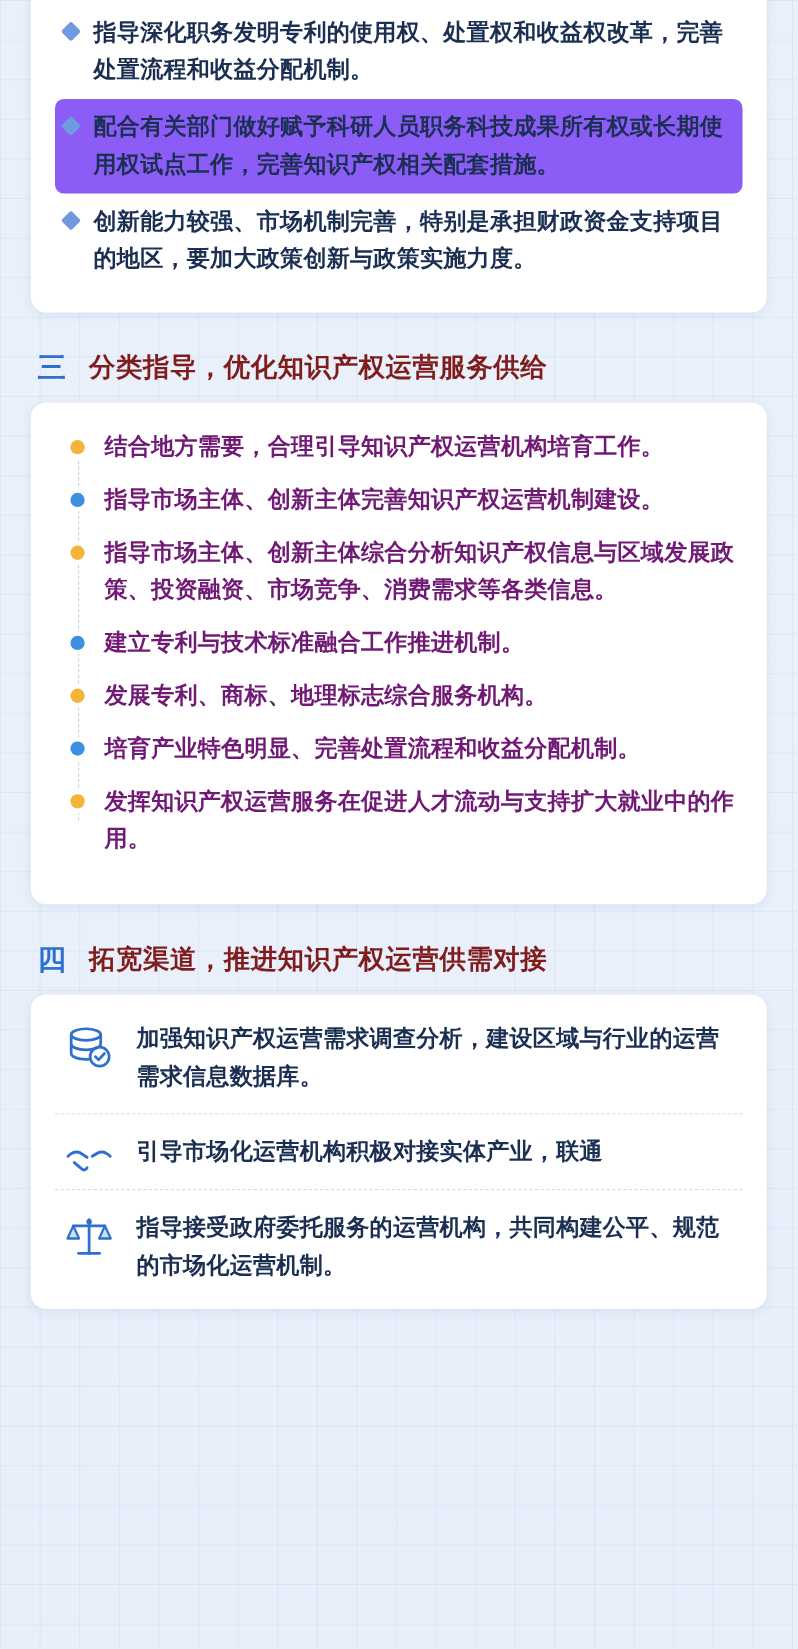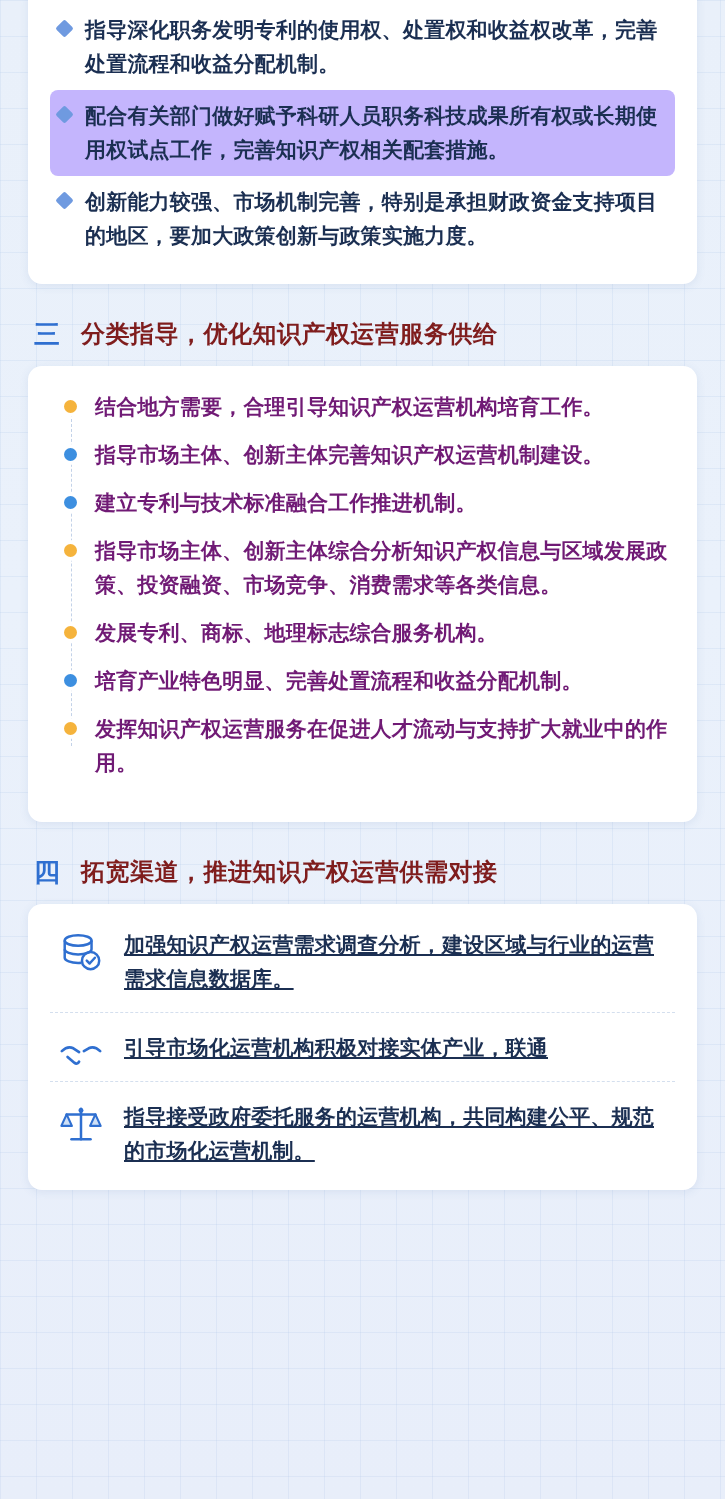--- a/index.html
+++ b/index.html
@@ -45,21 +45,21 @@
   }
 
   
   .d-item {
     display: flex;
     align-items: flex-start;
     padding: 9px 10px 9px 8px;
     border-radius: 8px;
   }
   .d-item.highlight {
-    background: #c4b5fd;
+    background: #8b5cf6;
   }
   .diamond {
     width: 13px;
     height: 13px;
     flex: 0 0 13px;
     margin-top: 9px;
     margin-right: 14px;
     background: #6f9ae0;
     transform: rotate(45deg);
     border-radius: 2px;
@@ -163,21 +163,20 @@
     align-items: center;
     justify-content: center;
   }
   .ic-text {
     font-size: 21px;
     line-height: 1.62;
     color: #1b2f52;
     font-weight: 600;
     letter-spacing: 0.2px;
     padding-top: 2px;
-    text-decoration: underline;
   }
 </style>
 </head>
 <body>
 
 <div class="bg-grid"></div>
 
 <div class="page">
 
   <div class="card top-cut" style="margin-top:-6px;padding-top:10px;">
@@ -204,26 +203,26 @@
     <div class="tl">
       <div class="tl-item">
         <span class="tl-dot orange"></span>
         <span class="tl-text">结合地方需要，合理引导知识产权运营机构培育工作。</span>
       </div>
       <div class="tl-item">
         <span class="tl-dot blue"></span>
         <span class="tl-text">指导市场主体、创新主体完善知识产权运营机制建设。</span>
       </div>
       <div class="tl-item">
+        <span class="tl-dot orange"></span>
+        <span class="tl-text">指导市场主体、创新主体综合分析知识产权信息与区域发展政策、投资融资、市场竞争、消费需求等各类信息。</span>
+      </div>
+      <div class="tl-item">
         <span class="tl-dot blue"></span>
         <span class="tl-text">建立专利与技术标准融合工作推进机制。</span>
-      </div>
-      <div class="tl-item">
-        <span class="tl-dot orange"></span>
-        <span class="tl-text">指导市场主体、创新主体综合分析知识产权信息与区域发展政策、投资融资、市场竞争、消费需求等各类信息。</span>
       </div>
       <div class="tl-item">
         <span class="tl-dot orange"></span>
         <span class="tl-text">发展专利、商标、地理标志综合服务机构。</span>
       </div>
       <div class="tl-item">
         <span class="tl-dot blue"></span>
         <span class="tl-text">培育产业特色明显、完善处置流程和收益分配机制。</span>
       </div>
       <div class="tl-item" style="margin-bottom:20px;">

